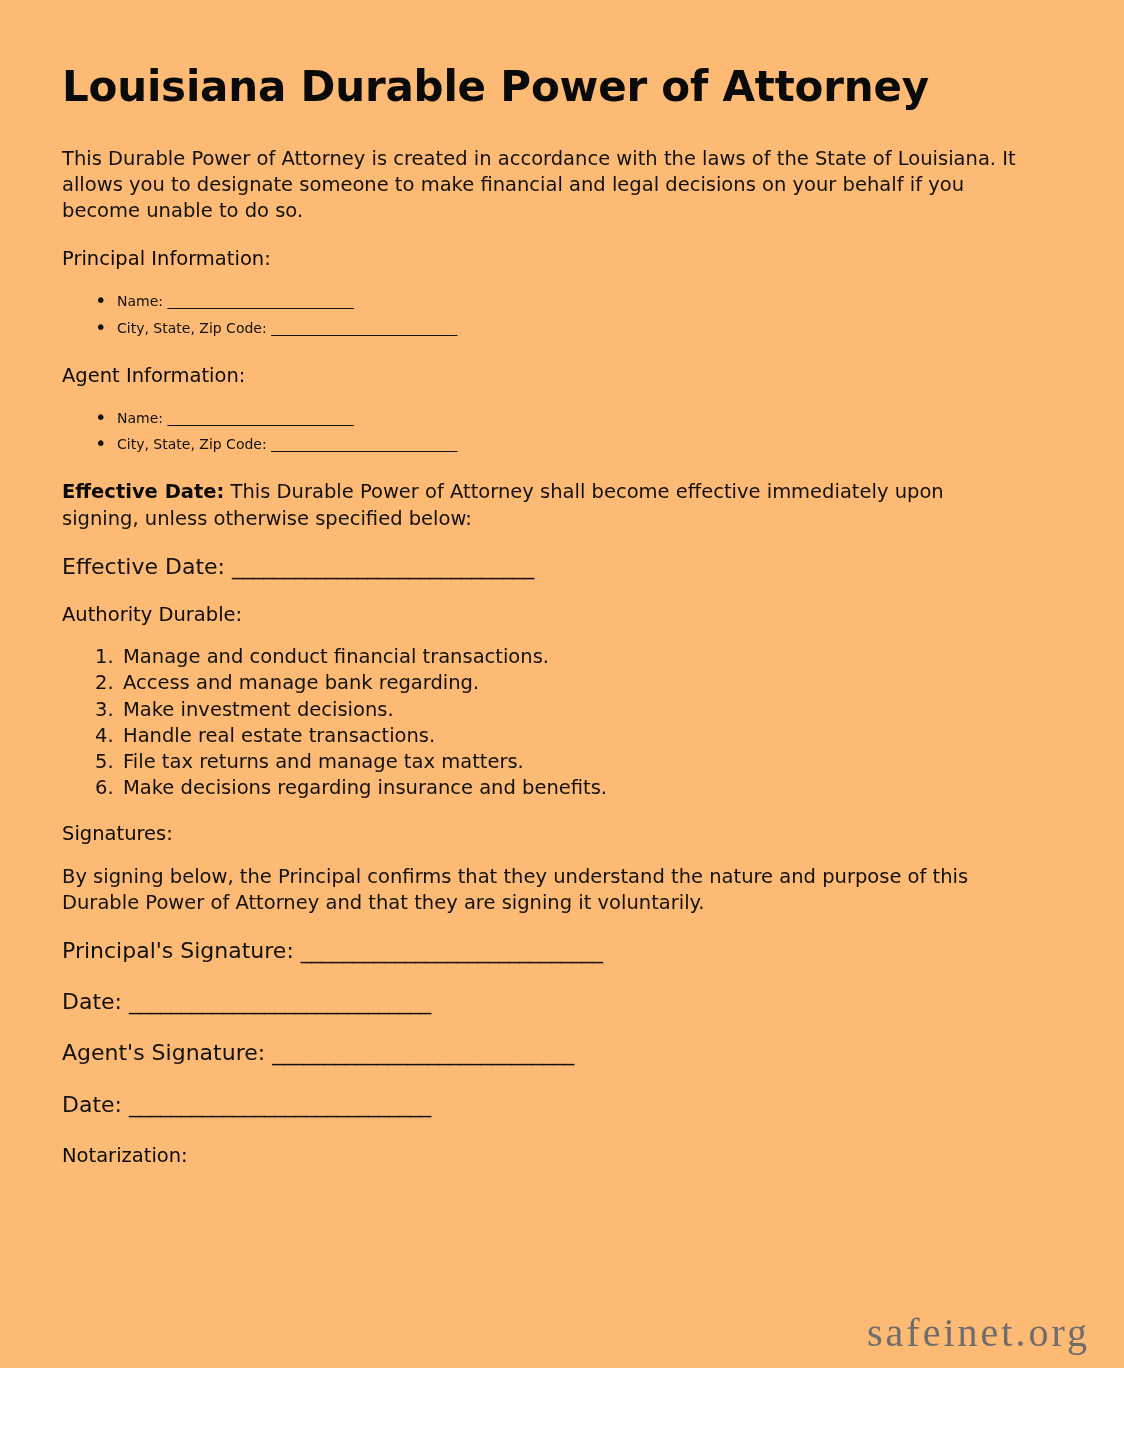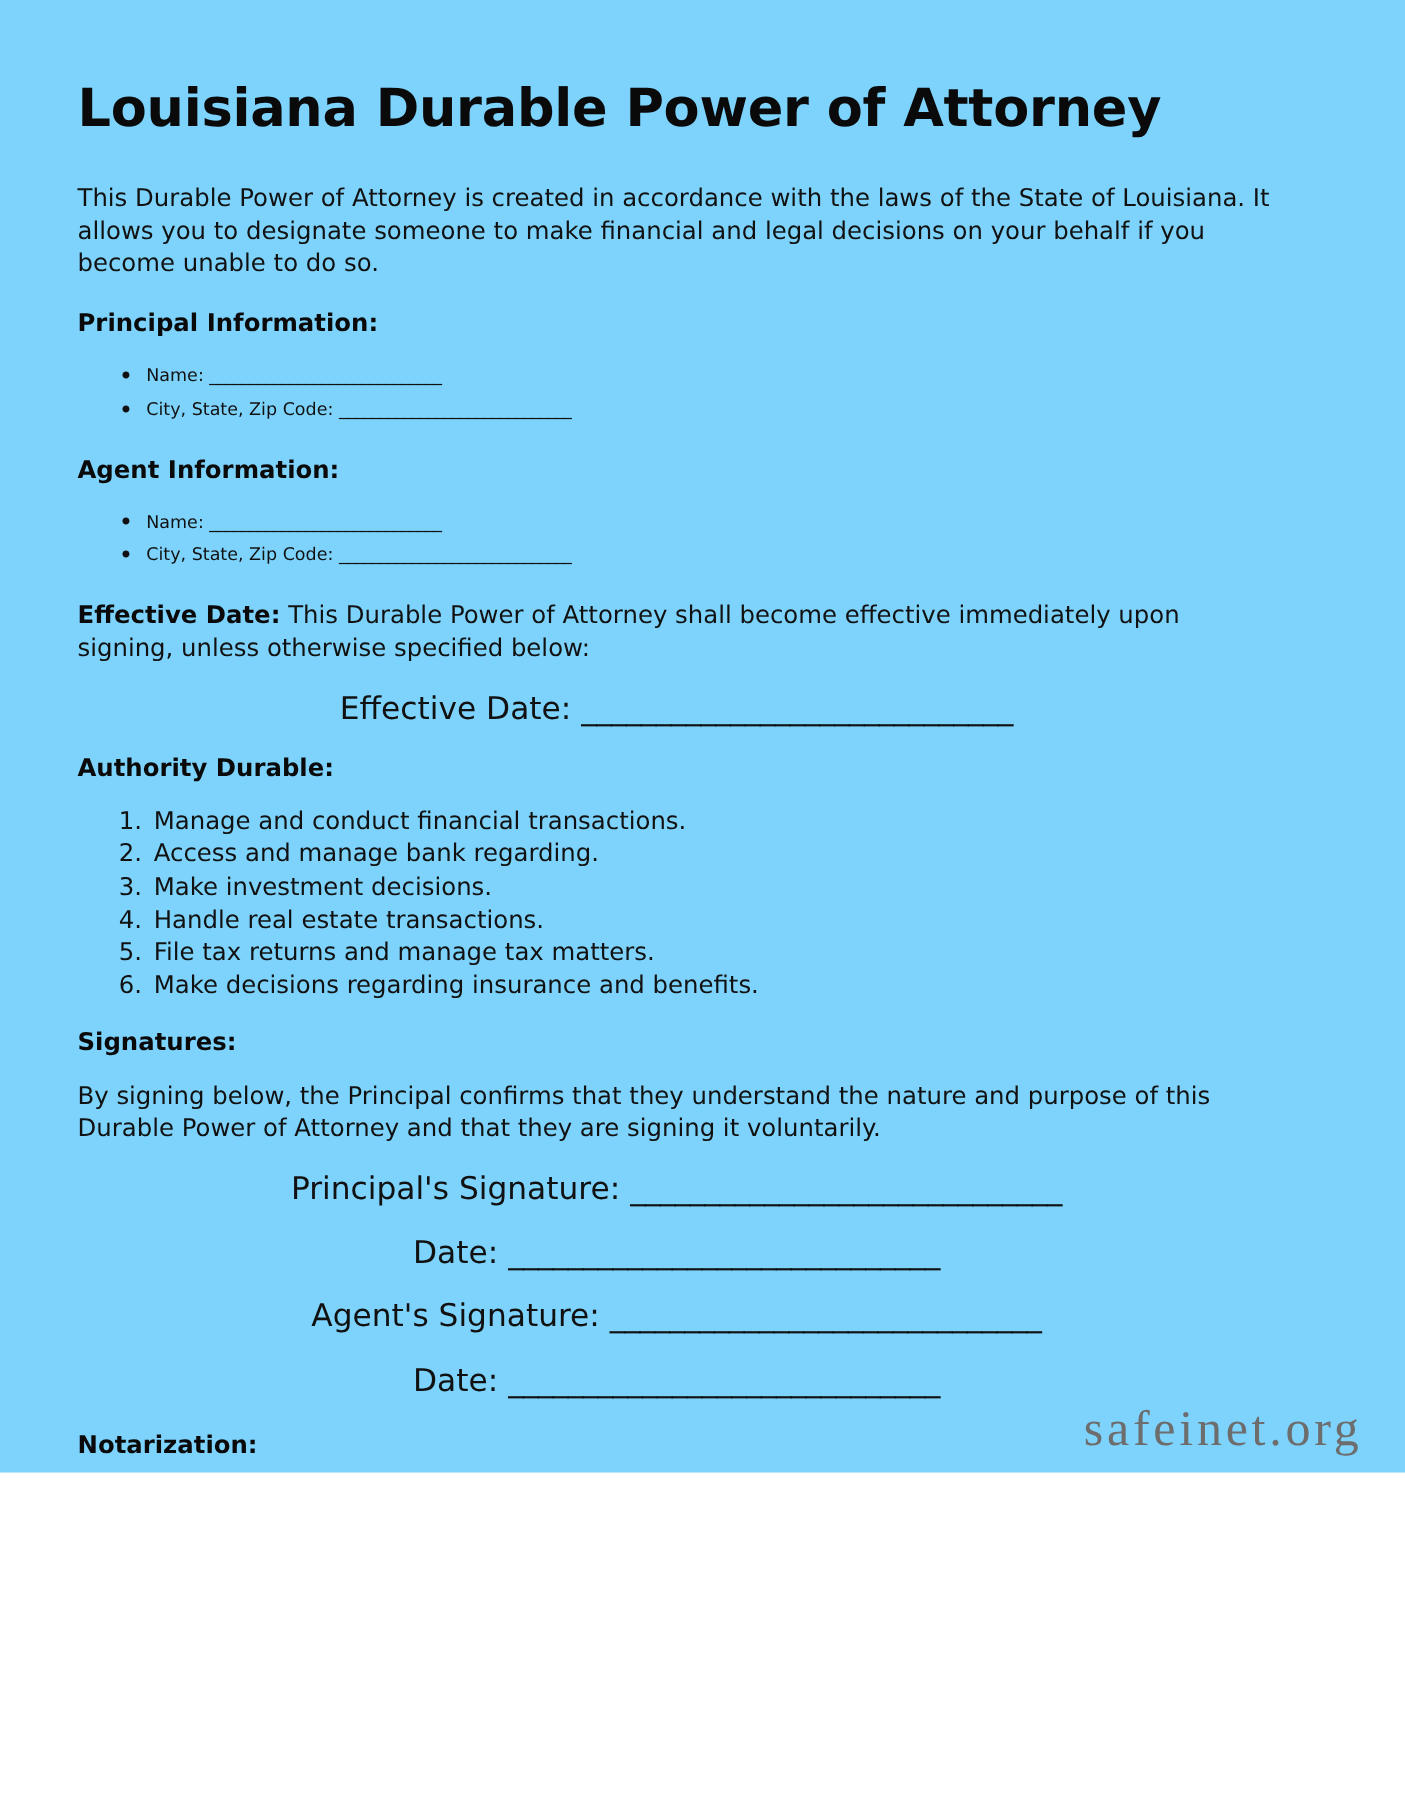--- a/index.html
+++ b/index.html
@@ -12,24 +12,24 @@
     height: 1455px;
     overflow: hidden;
     position: relative;
     font-family: "DejaVu Sans", sans-serif;
     color: #000000;
   }
 
   .page {
     position: relative;
     width: 1124px;
-    height: 1178px;
+    height: 1368px;
     box-sizing: border-box;
     padding: 62px 104px 0 62px;
-    background: #7dd3fc;
+    background: #fdba74;
   }
 
   .doc-title {
     font-size: 42px;
     font-weight: bold;
     line-height: 1.18;
     letter-spacing: -0.2px;
     margin: 0 0 34px 0;
     color: #0a0a0a;
   }
@@ -37,21 +37,21 @@
   .para {
     font-size: 19.5px;
     line-height: 26.2px;
     margin: 0 0 22px 0;
     color: #111111;
     max-width: 960px;
   }
 
   .section-heading {
     font-size: 19.5px;
-    font-weight: bold;
+    font-weight: normal;
     line-height: 26.2px;
     margin: 15px 0 16px 0;
     color: #0a0a0a;
   }
 
   .lead-bold {
     font-weight: bold;
     color: #0a0a0a;
   }
 
@@ -95,26 +95,25 @@
   ol.numbered-list > li::before {
     content: counter(auth) ".";
     position: absolute;
     left: 0;
     top: 0;
     font-size: 19.5px;
     line-height: 26.2px;
   }
 
   .field-line {
-    font-size: 25px;
+    font-size: 22px;
     line-height: 26.2px;
     margin: 0 0 22px 0;
     color: #111111;
     white-space: nowrap;
-    text-align: center;
   }
 
   .blank {
     letter-spacing: -0.6px;
   }
 
   .sig-block .field-line {
     margin-bottom: 25px;
   }
 

